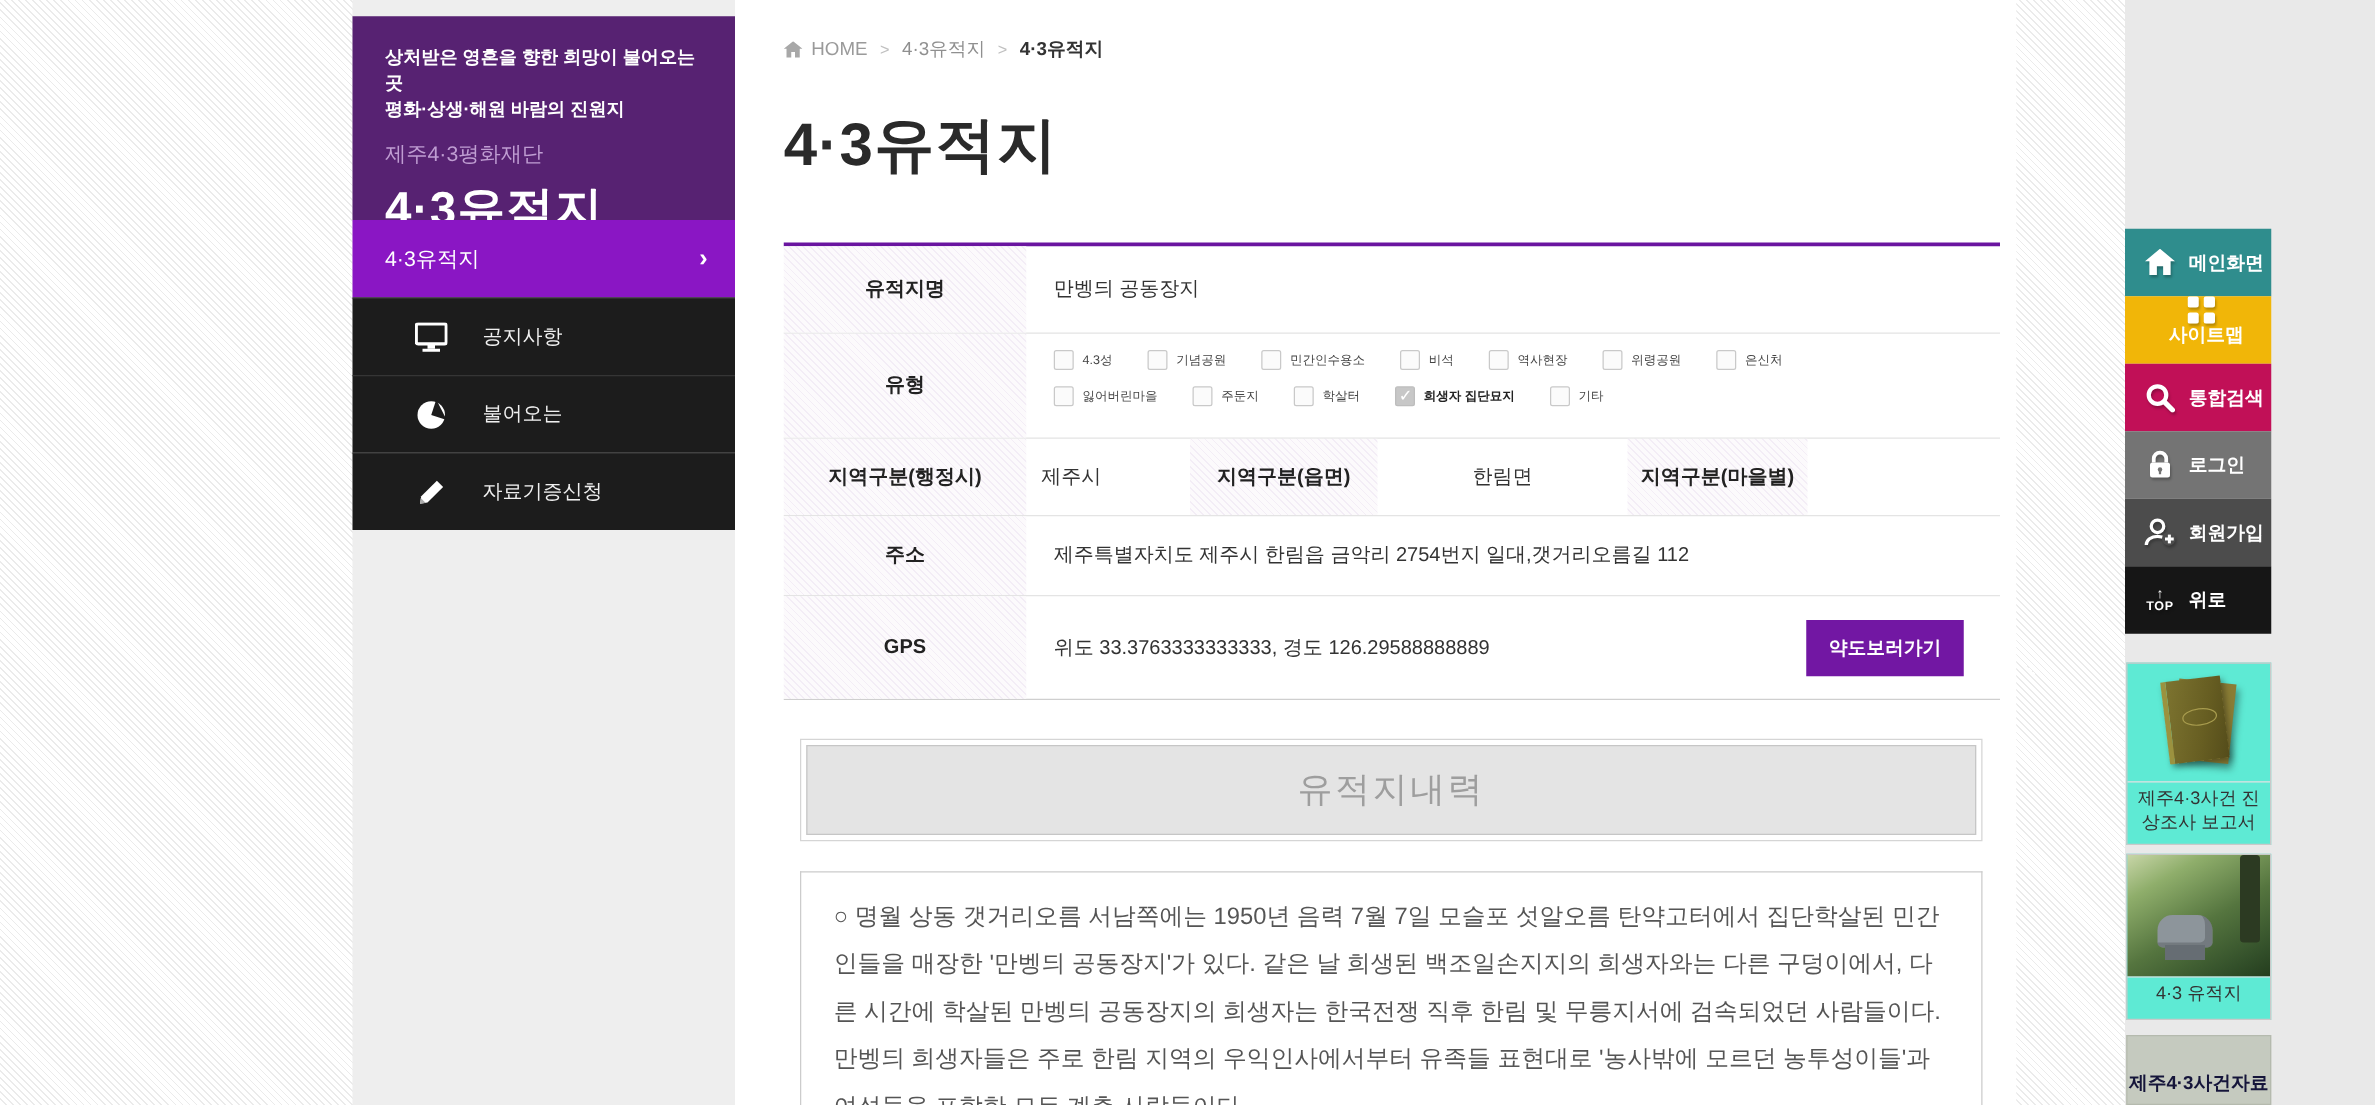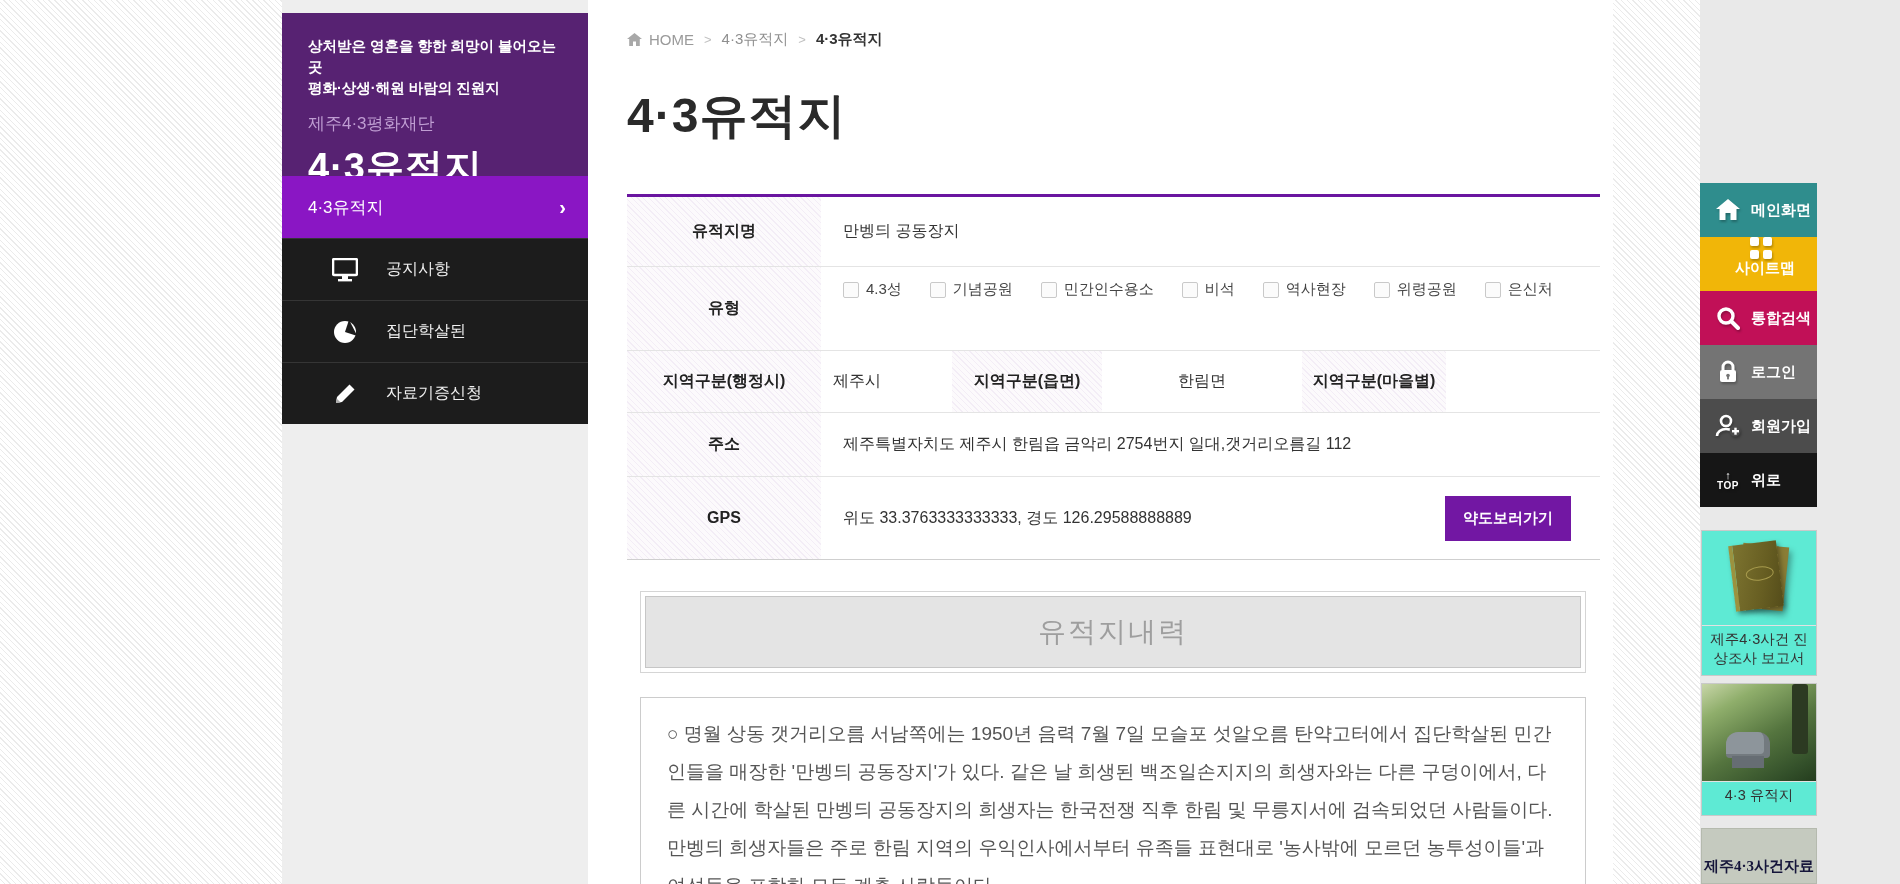--- a/index.html
+++ b/index.html
@@ -41,21 +41,21 @@
     background:repeating-linear-gradient(45deg,#fcfafc 0px,#fcfafc 3px,#f3edf6 3px,#f3edf6 4px);
   }
   .val { flex:1; display:flex; align-items:center; padding-left:22px; font-size:16px; color:#333; }
   .r-name { height:70px; }
   .r-type { height:84px; }
   .r-region { height:62px; }
   .r-addr { height:64px; }
   .r-gps { height:82px; position:relative; }
   .type-wrap { flex:1; padding:13px 0 0 22px; }
   .cb-line { display:flex; align-items:center; margin-bottom:13px; }
-  .cb-item { display:flex; align-items:center; margin-right:28px; font-size:15px; color:#444; cursor:pointer; }
+  .cb-item { display:flex; align-items:center; margin-right:28px; font-size:10px; color:#444; cursor:pointer; }
   .cb-box { width:16px; height:16px; border:1px solid #c9c9c9; background:#fbfbfb; border-radius:2px; margin-right:7px; position:relative; }
   .cb-item.checked .cb-box { background:#c7c7c7; border-color:#bdbdbd; }
   .cb-item.checked .cb-box::after { content:"✓"; position:absolute; left:2px; top:-1px; color:#fff; font-size:13px; font-weight:bold; }
   .cb-item.checked .cb-label { font-weight:bold; color:#222; }
   .v-admin { width:131px; flex:none; padding-left:12px; }
   .l-eup { width:150px; }
   .v-eup { width:200px; flex:none; justify-content:center; padding-left:0; }
   .l-vill { width:144px; }
   .v-vill { width:154px; flex:none; justify-content:center; padding-left:0; }
   .map-btn { position:absolute; right:29px; top:19px; width:126px; height:45px; background:#7217a3; color:#fff; font-size:15px; font-weight:bold; border:none; cursor:pointer; font-family:inherit; }
@@ -80,21 +80,21 @@
   .book-b { position:absolute; left:38px; top:14px; width:46px; height:64px; background:#8a7d35; transform:rotate(6deg); box-shadow:3px 4px 6px rgba(0,0,0,.35); }
   .book-f { position:absolute; left:30px; top:12px; width:48px; height:66px; background:linear-gradient(105deg,#7d7430 0%,#675e22 60%,#544c1a 100%); transform:rotate(-7deg); border-left:4px solid #9b923f; box-shadow:2px 3px 5px rgba(0,0,0,.35); }
   .book-f::after { content:""; position:absolute; left:10px; top:24px; width:26px; height:12px; border:1px solid #a89c4e; border-radius:50%; }
   .card-cap { text-align:center; font-size:14.5px; color:#333; line-height:19px; padding:4px 2px; border-top:1px solid #e2e2e2; }
   .card2 { top:683px; height:133px; }
   .photo-area { height:97px; position:relative; overflow:hidden; background:linear-gradient(150deg,#c8d6a8 0%,#8fae6b 22%,#55753f 55%,#33502a 85%,#243d1e 100%); }
   .photo-area::before { content:""; position:absolute; right:8px; top:0; width:16px; height:70px; background:#2c3a22; border-radius:3px; }
   .monument { position:absolute; left:24px; top:48px; width:44px; height:26px; background:#8d959b; border-radius:12px 12px 4px 4px; box-shadow:inset -6px -4px 0 rgba(0,0,0,.18); }
   .monument::after { content:""; position:absolute; left:6px; top:24px; width:32px; height:12px; background:#666d73; }
   .card3 { top:828px; height:56px; background:#c5cabf; border-color:#b5baae; }
-  .card3-txt { margin-top:28px; text-align:center; font-family:Liberation Serif, serif; font-weight:bold; font-size:15px; color:#15153a; }
+  .card3-txt { margin-top:28px; text-align:center; font-family:Liberation Sans, sans-serif; font-weight:bold; font-size:15px; color:#15153a; }
 
   svg { display:block; }
 </style>
 </head>
 <body>
 
 <div class="sidebar">
   <div class="sidebar-head">
     <div class="tagline">상처받은 영혼을 향한 희망이 불어오는 곳</div>
     <div class="tagline">평화·상생·해원 바람의 진원지</div>
@@ -116,21 +116,21 @@
       </span>
       <span>공지사항</span>
     </div>
     <div class="menu-item">
       <span class="mi-icon">
         <svg width="26" height="26" viewBox="0 0 26 26">
             <circle cx="13" cy="13" r="11" fill="#fff"></circle>
             <path d="M13 13 L13 0 L26 13 Z" fill="#1c1c1c" transform="rotate(18 13 13)"></path>
           </svg>
       </span>
-      <span>집단학살된</span>
+      <span>불어오는</span>
     </div>
     <div class="menu-item">
       <span class="mi-icon">
         <svg width="24" height="24" viewBox="0 0 24 24">
             <path d="M16.5 2.5 L21.5 7.5 L9 20 L3 21 L4 15 Z" fill="#fff"></path>
             <path d="M3.6 16.4 L7.6 20.4 L3 21 Z" fill="#aaa"></path>
           </svg>
       </span>
       <span>자료기증신청</span>
     </div>
@@ -189,20 +189,42 @@
             </span>
           <span class="cb-item">
               <span class="cb-box"></span>
               <span class="cb-label">위령공원</span>
             </span>
           <span class="cb-item">
               <span class="cb-box"></span>
               <span class="cb-label">은신처</span>
             </span>
         </div>
+        <div class="cb-line">
+          <span class="cb-item">
+              <span class="cb-box"></span>
+              <span class="cb-label">잃어버린마을</span>
+            </span>
+          <span class="cb-item">
+              <span class="cb-box"></span>
+              <span class="cb-label">주둔지</span>
+            </span>
+          <span class="cb-item">
+              <span class="cb-box"></span>
+              <span class="cb-label">학살터</span>
+            </span>
+          <span class="cb-item checked">
+              <span class="cb-box"></span>
+              <span class="cb-label">희생자 집단묘지</span>
+            </span>
+          <span class="cb-item">
+              <span class="cb-box"></span>
+              <span class="cb-label">기타</span>
+            </span>
+        </div>
       </div>
     </div>
 
     <div class="trow r-region">
       <div class="lbl">지역구분(행정시)</div>
       <div class="val v-admin">제주시</div>
       <div class="lbl l-eup">지역구분(읍면)</div>
       <div class="val v-eup">한림면</div>
       <div class="lbl l-vill">지역구분(마을별)</div>
     </div>

